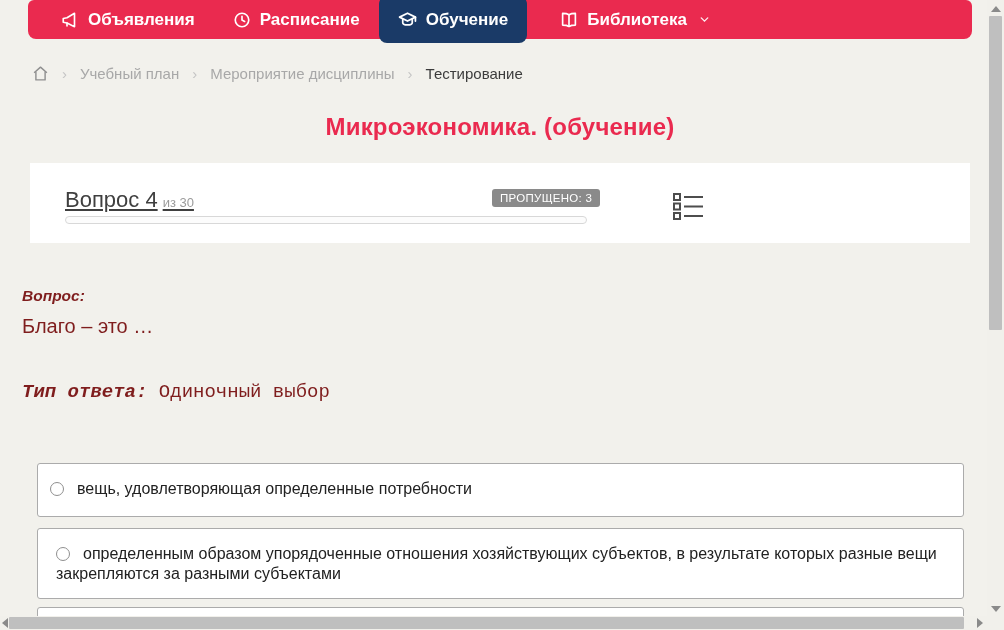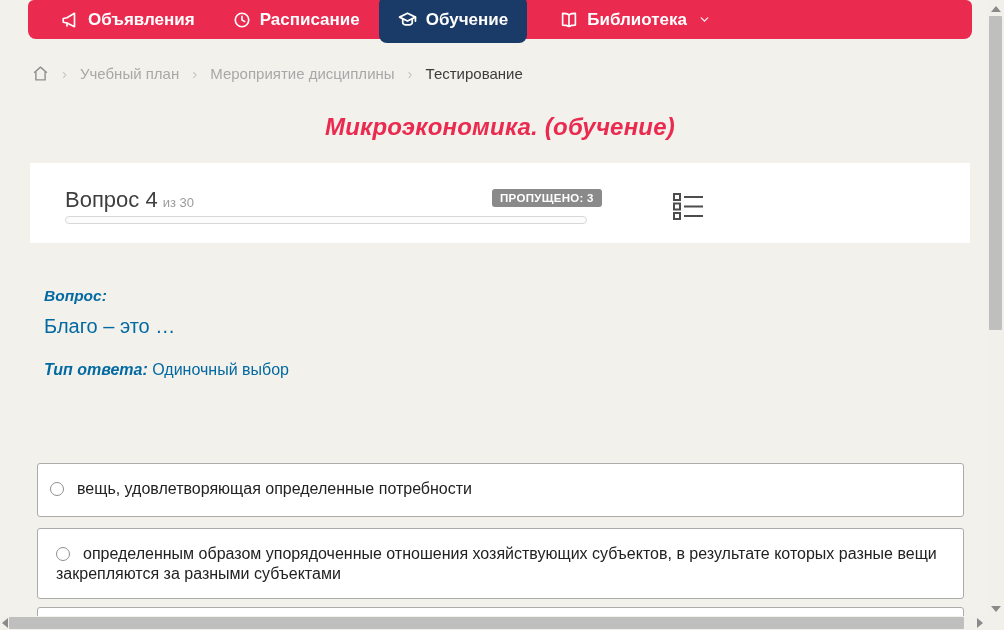--- a/index.html
+++ b/index.html
@@ -38,36 +38,35 @@
   .breadcrumb .sep { color: #c4c4c4; font-size: 15px; }
   .breadcrumb .crumb { cursor: pointer; }
   .breadcrumb .crumb.current { color: #3c3c3c; }
   .home-ic { color: #8f8f8f; display: flex; align-items: center; cursor: pointer; }
 
   
   .page-title {
     position: absolute; top: 113px; left: 28px; width: 944px;
     text-align: center; font-size: 24px; font-weight: bold; color: #ea2a4f;
     letter-spacing: .2px;
-    font-style: italic;
   }
 
   
   .panel {
     position: absolute; left: 30px; top: 163px; width: 940px; height: 80px;
     background: #ffffff;
   }
   .q-num {
     position: absolute; left: 35px; top: 24px;
-    font-size: 22px; color: #3f3f3f; white-space: nowrap;
+    font-size: 22px; color: #3f3f3f; white-space: nowrap; text-decoration: underline;
   }
   .q-of { font-size: 13px; color: #9b9b9b; margin-left: 5px; }
   .skip-badge {
     position: absolute; left: 462px; top: 26px;
-    background: #8a8a8a; color: #ffffff; font-size: 11.5px; font-weight: bold;
+    background: #8a8a8a; color: #ffffff; font-size: 11.5px; font-weight: normal;
     padding: 3px 8px; border-radius: 3px; letter-spacing: .3px; white-space: nowrap;
   }
   .progress {
     position: absolute; left: 35px; top: 53px; width: 522px; height: 8px;
     border: 1px solid #d8d8d8; border-radius: 5px; background: #fcfcfc;
     overflow: hidden;
   }
   .progress-fill { height: 100%; width: 0; background: #ea2a4f; border-radius: 5px; }
   .qlist-btn {
     position: absolute; left: 641px; top: 28px; cursor: pointer;
@@ -75,24 +74,24 @@
   }
   .timer {
     position: absolute; right: 20px; top: 22px;
     font-size: 31px; font-weight: 300; color: #4f4f4f;
     font-family: "Liberation Sans", sans-serif; letter-spacing: .5px;
     white-space: nowrap;
   }
   .timer .sec { color: #b4b4b4; }
 
   
-  .qa { position: absolute; left: 44px; top: 287px; width: 920px; color: #0369a1; }
+  .qa { position: absolute; left: 22px; top: 287px; width: 920px; color: #7f1d1d; }
   .q-label { font-size: 15.5px; font-weight: bold; font-style: italic; }
   .q-text { font-size: 20px; margin-top: 10px; }
-  .type-row { margin-top: 23px; font-size: 16px; }
+  .type-row { margin-top: 43px; font-size: 19px; font-family: Liberation Mono, monospace; }
   .type-label { font-weight: bold; font-style: italic; }
 
   
   .option {
     position: absolute; left: 37px; width: 927px;
     background: #ffffff; border: 1px solid #ababab; border-radius: 3px;
     padding: 15px 18px 14px 18px;
     font-size: 16px; color: #222222; line-height: 20px;
     cursor: pointer;
   }

